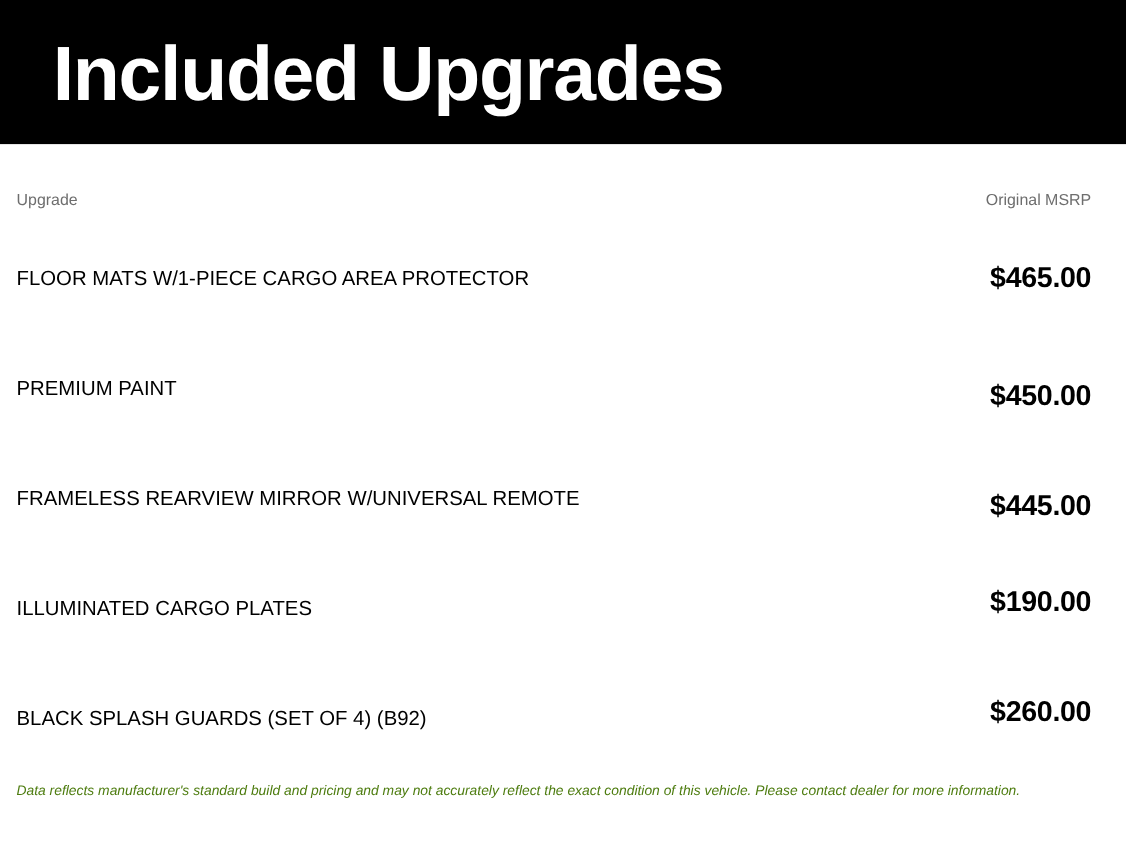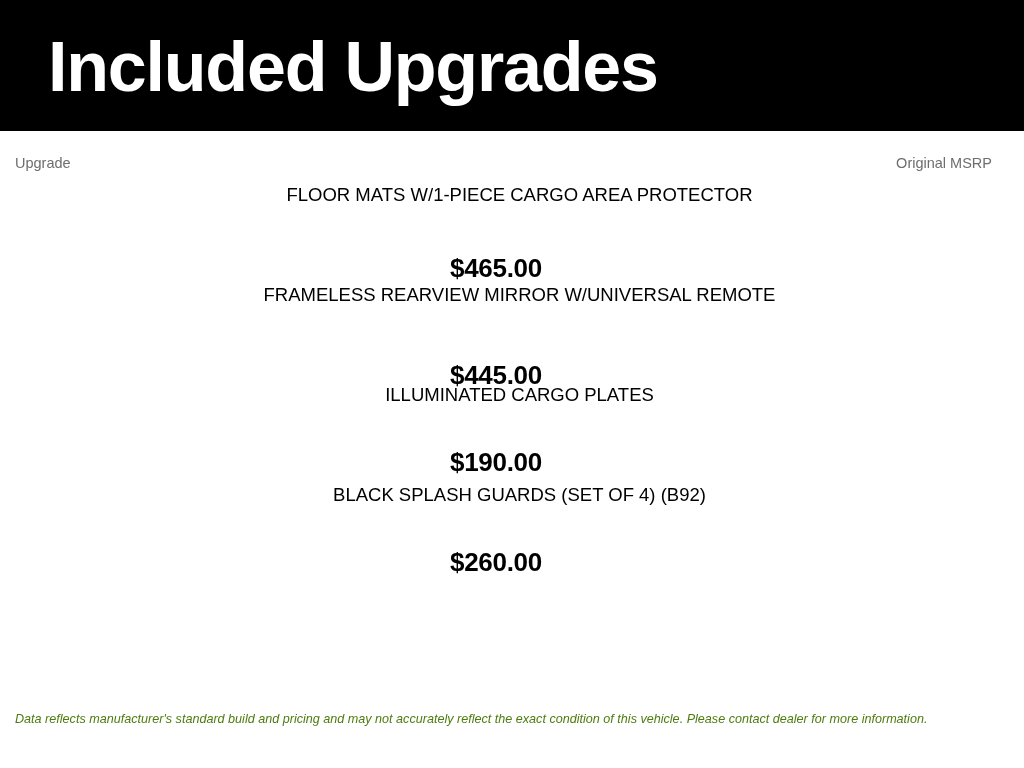--- a/index.html
+++ b/index.html
@@ -47,20 +47,21 @@
   .table {
     position: absolute;
     left: 0;
     top: 131px;
     width: 1024px;
   }
 
   .col-head {
     position: relative;
     height: 52px;
+    margin-top: 19px;
   }
   .col-head .ch-left {
     position: absolute;
     left: 15px;
     top: 24px;
     font-size: 14.5px;
     color: #6e6e6e;
     white-space: nowrap;
   }
   .col-head .ch-right {
@@ -82,21 +83,20 @@
   }
   .row-inner {
     position: absolute;
     left: 0;
     right: 0;
     top: 0;
     height: 100px;
     display: flex;
     align-items: center;
     justify-content: space-between;
-    flex-direction: column;
   }
   .row-label {
     flex: 0 1 auto;
     max-width: 640px;
     padding-left: 15px;
     font-size: 18.5px;
     line-height: 23px;
     color: #000000;
     letter-spacing: 0px;
   }
@@ -146,20 +146,26 @@
 
     <div class="rows">
 
       <div class="row">
         <div class="row-inner">
           <div class="row-label">FLOOR MATS W/1-PIECE CARGO AREA PROTECTOR</div>
           <div class="row-price">$465.00</div>
         </div>
       </div>
 
+      <div class="row shift-down">
+        <div class="row-inner">
+          <div class="row-label">PREMIUM PAINT</div>
+          <div class="row-price">$450.00</div>
+        </div>
+      </div>
 
       <div class="row shift-down">
         <div class="row-inner">
           <div class="row-label">FRAMELESS REARVIEW MIRROR W/UNIVERSAL REMOTE</div>
           <div class="row-price">$445.00</div>
         </div>
       </div>
 
       <div class="row shift-up">
         <div class="row-inner">

